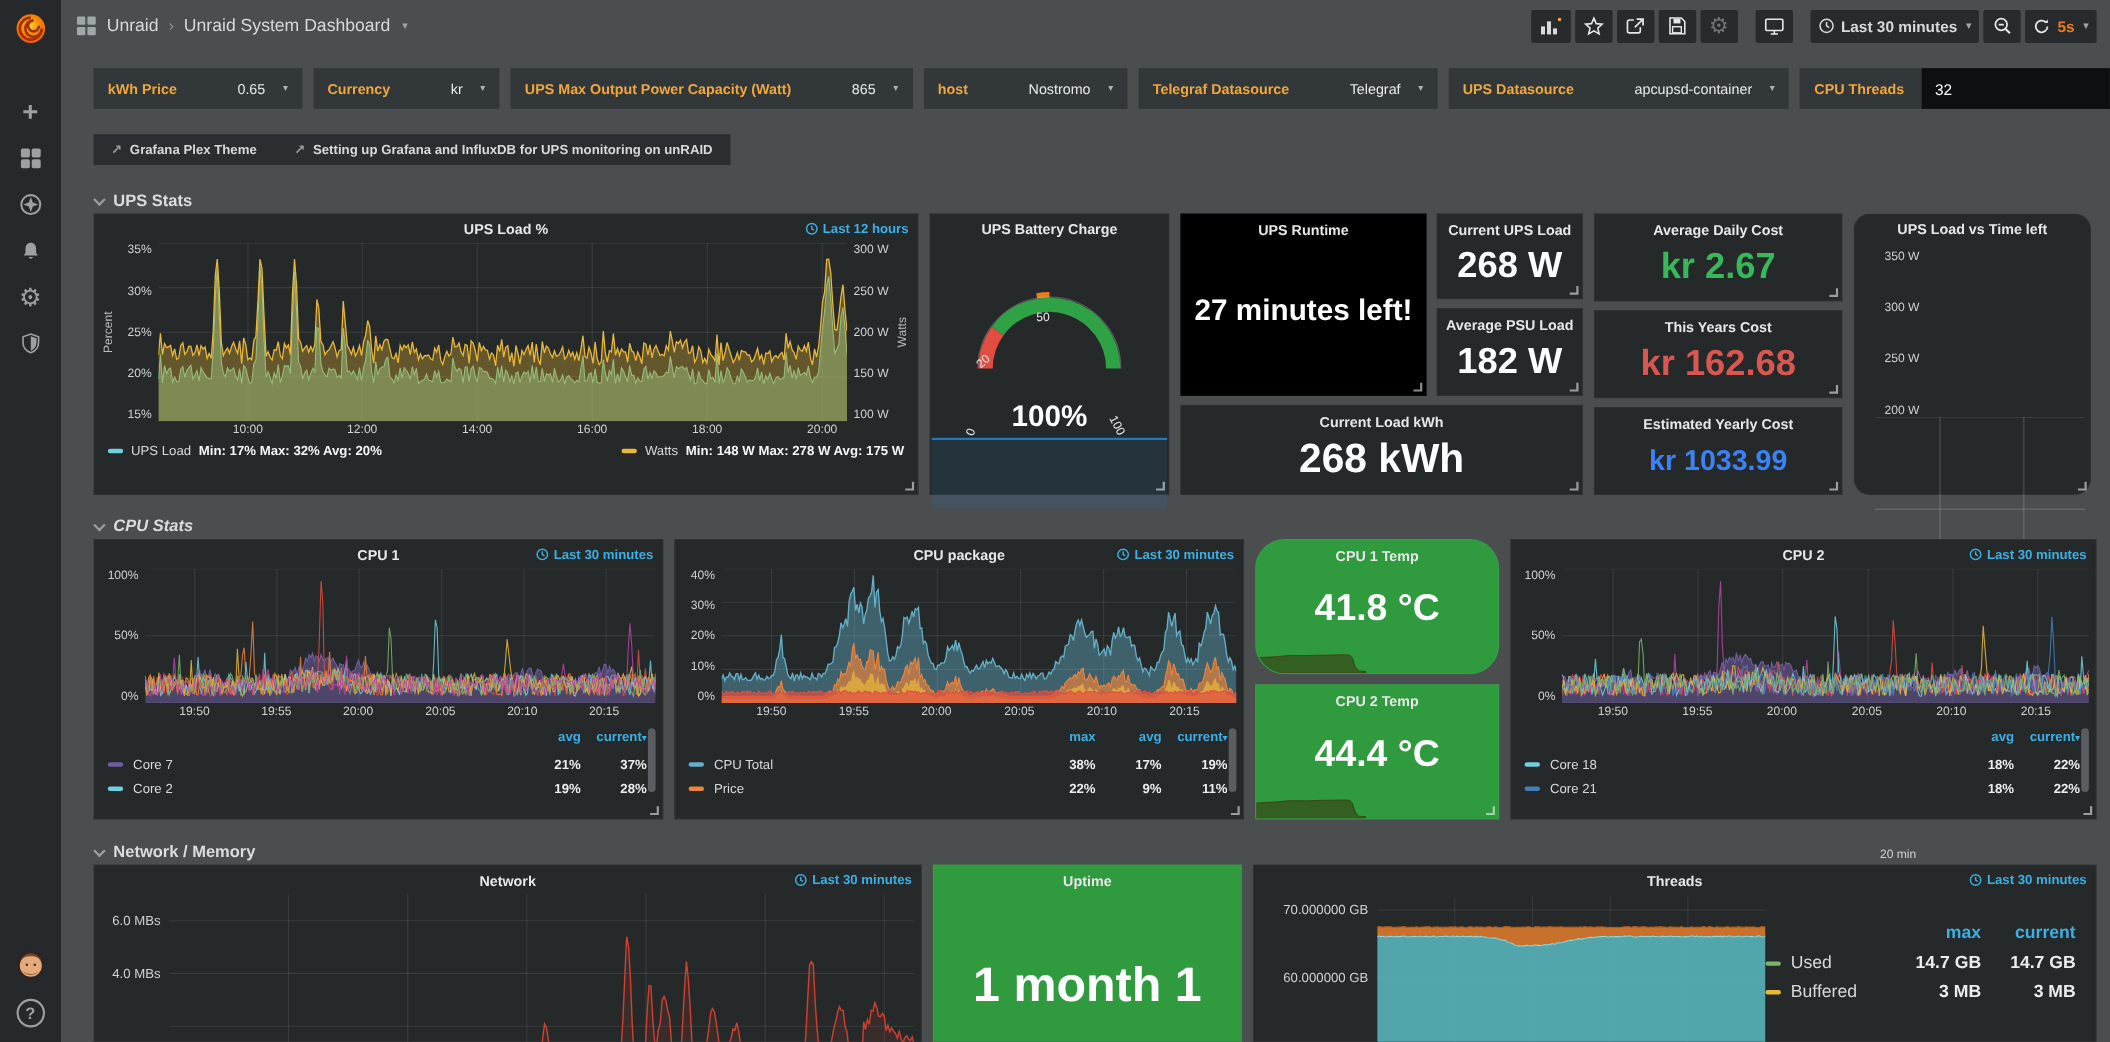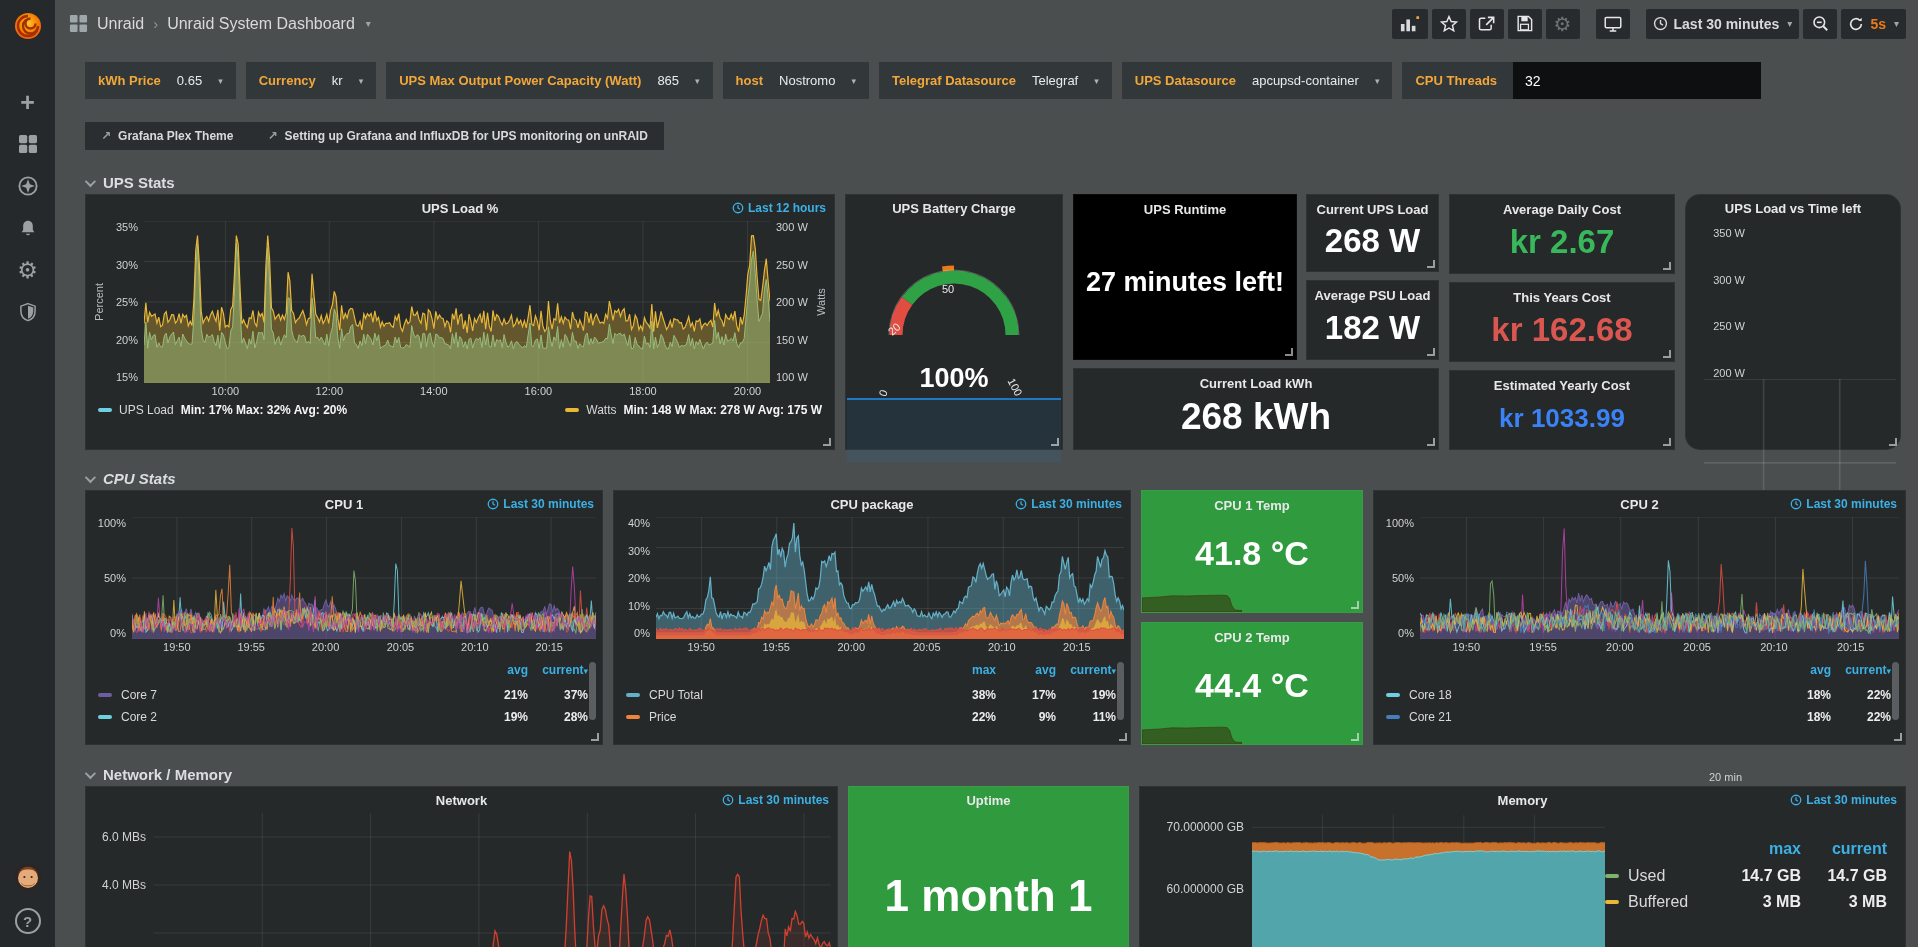--- a/index.html
+++ b/index.html
@@ -25,21 +25,21 @@
   .nav-btn.dim{color:#6e7377;}
   .nav-gap{width:12px;}
   .time-btn{gap:6px;font-size:14px;font-weight:700;color:#d8d9da;}
   .refresh-btn{gap:6px;font-size:14px;font-weight:700;}
   .refresh-int{color:#eb7b18;}
   
   .main{margin-left:55px;padding:0 12px 0 30px;}
   .vars{display:flex;gap:10px;margin-top:15px;}
   .var-box{height:37px;background:#32383a;display:flex;align-items:center;padding:0 13px;gap:16px;cursor:pointer;}
   .var-label{color:#f2a73b;font-size:13px;font-weight:700;white-space:nowrap;}
-  .var-value{color:#e9eaeb;font-size:13px;white-space:nowrap;}
+  .var-value{color:#e9eaeb;font-size:13px;white-space:nowrap;margin-left:39px;}
   .var-caret{font-size:9px;color:#aeb2b5;}
   .var-box.has-input{padding-right:0;gap:0;}
   .var-input{height:37px;width:248px;background:#0d0f10;color:#fff;font-size:14px;display:flex;align-items:center;padding:0 12px;margin-left:16px;}
   .links-bar{margin-top:23px;display:inline-flex;align-items:center;gap:34px;background:#2a2e30;height:28px;padding:0 16px;}
   .dash-link{display:flex;align-items:center;gap:7px;font-size:12px;font-weight:700;color:#d8d9da;cursor:pointer;}
   .ext-ic{color:#9aa0a3;font-size:12px;}
   .sec{display:flex;align-items:center;gap:10px;color:#dcdde0;font-size:15px;font-weight:700;cursor:pointer;}
   .sec.ups{margin-top:24px;}
   .sec.cpu{margin-top:20px;font-style:italic;}
   .sec.nm{margin-top:21px;}
@@ -627,21 +627,21 @@
             </span>
           <span class="lt-v">22%</span>
           <span class="lt-v">9%</span>
           <span class="lt-v">11%</span>
         </div>
         <div class="legend-scroll"></div>
       </div>
     </section>
 
     <div style="width:222px;display:flex;flex-direction:column;gap:9px;">
-      <section class="panel stat" style="flex: 1 1 0%; background-color: rgb(47, 154, 62);">
+      <section class="panel stat" style="flex: 1 1 0%; background-color: rgb(47, 154, 62); border-radius: 27px;">
         <span class="stat-title">CPU 1 Temp</span>
         <span class="stat-value temp-value" style="padding-bottom:18px;">41.8 °C</span>
         <svg class="spark" viewBox="0 0 100 26" preserveAspectRatio="none">
             <path d="M0,12 L8,11.5 L18,11 L30,9.8 L45,10 L58,9.6 L70,9.4 L80,9.2 L85,9.6 L87.5,12 L90,20 L93,24 L100,24.5 L100,26 L0,26 Z" fill="rgba(56,36,8,0.5)" stroke="rgba(70,44,8,0.7)" stroke-width="0.8"></path>
           </svg>
       </section>
       <section class="panel stat" style="flex: 1 1 0%; background-color: rgb(47, 154, 62);">
         <span class="stat-title">CPU 2 Temp</span>
         <span class="stat-value temp-value" style="padding-bottom:18px;">44.4 °C</span>
         <svg class="spark" viewBox="0 0 100 26" preserveAspectRatio="none">
@@ -768,21 +768,21 @@
 
     <section class="panel" style="width: 281px; overflow: hidden; background-color: rgb(47, 154, 62);">
       <div class="p-head">
           <span class="p-title">Uptime</span>
         </div>
       <div class="uptime-value">1 month 1</div>
     </section>
 
     <section class="panel" style="flex:1;">
       <div class="p-head">
-        <span class="p-title">Memory</span>
+        <span class="p-title">Threads</span>
         <span class="t-range">
           <svg width="12" height="12" viewBox="0 0 24 24">
               <circle cx="12" cy="12" r="9.5" fill="none" stroke="#3cb0e5" stroke-width="2.6"></circle>
               <path d="M12 6.5 V12 L16 14.5" fill="none" stroke="#3cb0e5" stroke-width="2.6"></path>
             </svg>
           <span>Last 30 minutes</span>
         </span>
       </div>
       <div class="mem-body">
         <div class="mem-left" style="height:168px;">

